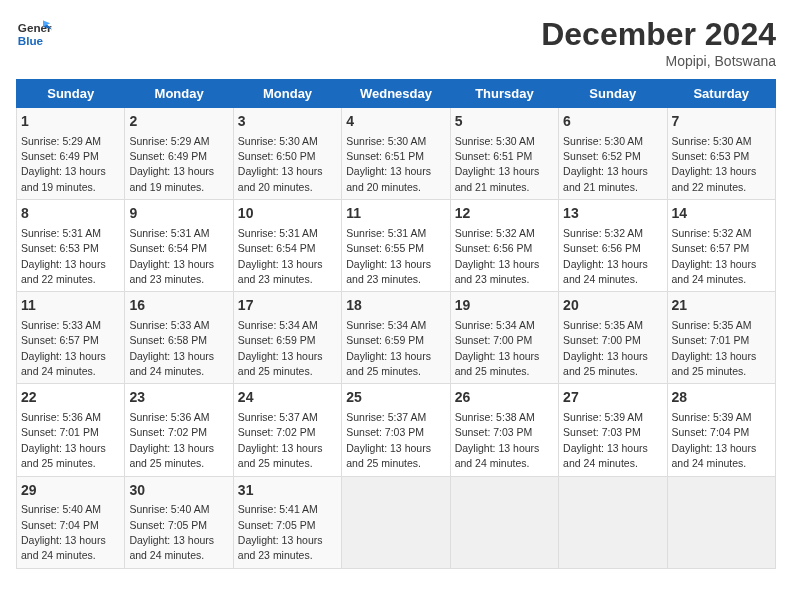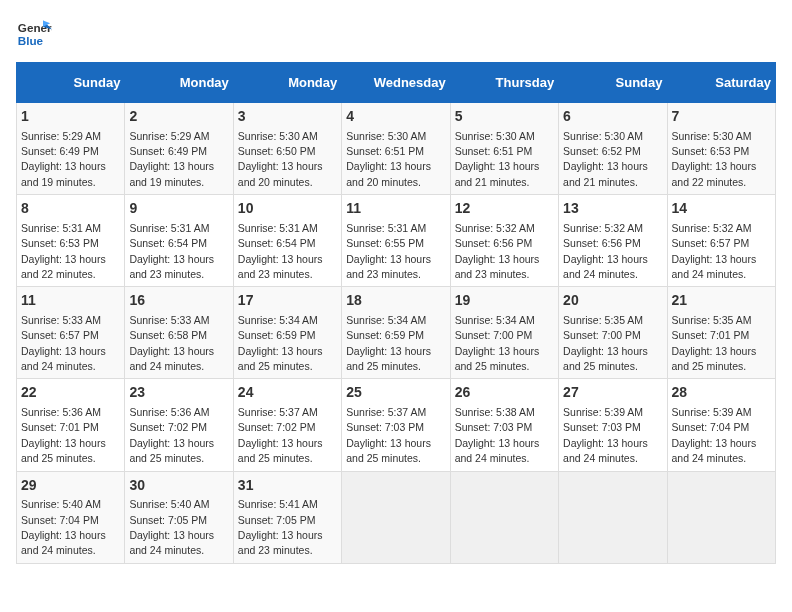--- a/index.html
+++ b/index.html
@@ -40,22 +40,22 @@
     table {
       width: 100%;
       border-collapse: collapse;
       font-size: 11px;
     }
     thead tr {
       background-color: #1a6abf;
       color: #fff;
     }
     thead th {
-      padding: 12px 4px;
-      text-align: right;
+      padding: 6px 4px;
+      text-align: center;
       font-size: 13px;
       font-weight: bold;
       border: 1px solid #1a6abf;
     }
     tbody tr {
       border-bottom: 1px solid #ccc;
     }
     tbody tr:nth-child(odd) {
       background-color: #f9f9f9;
     }
@@ -90,20 +90,24 @@
 
 <div class="header">
   <div class="logo">
     <svg class="logo-icon" viewBox="0 0 40 40" xmlns="http://www.w3.org/2000/svg">
       <text x="2" y="18" font-size="13" font-weight="bold" fill="#333">General</text>
       <text x="2" y="32" font-size="13" font-weight="bold" fill="#1a6abf">Blue</text>
       <polygon points="30,5 40,15 30,12" fill="#1a6abf"></polygon>
       <polygon points="30,5 38,8 30,12" fill="#4da6ff"></polygon>
     </svg>
   </div>
+  <div class="title-block">
+    <div class="month-title">December 2024</div>
+    <div class="location">Mopipi, Botswana</div>
+  </div>
 </div>
 
 <table>
   <thead>
     <tr>
     <th>Sunday</th>
         <th>Monday</th>
         <th>Monday</th>
         <th>Wednesday</th>
         <th>Thursday</th>

